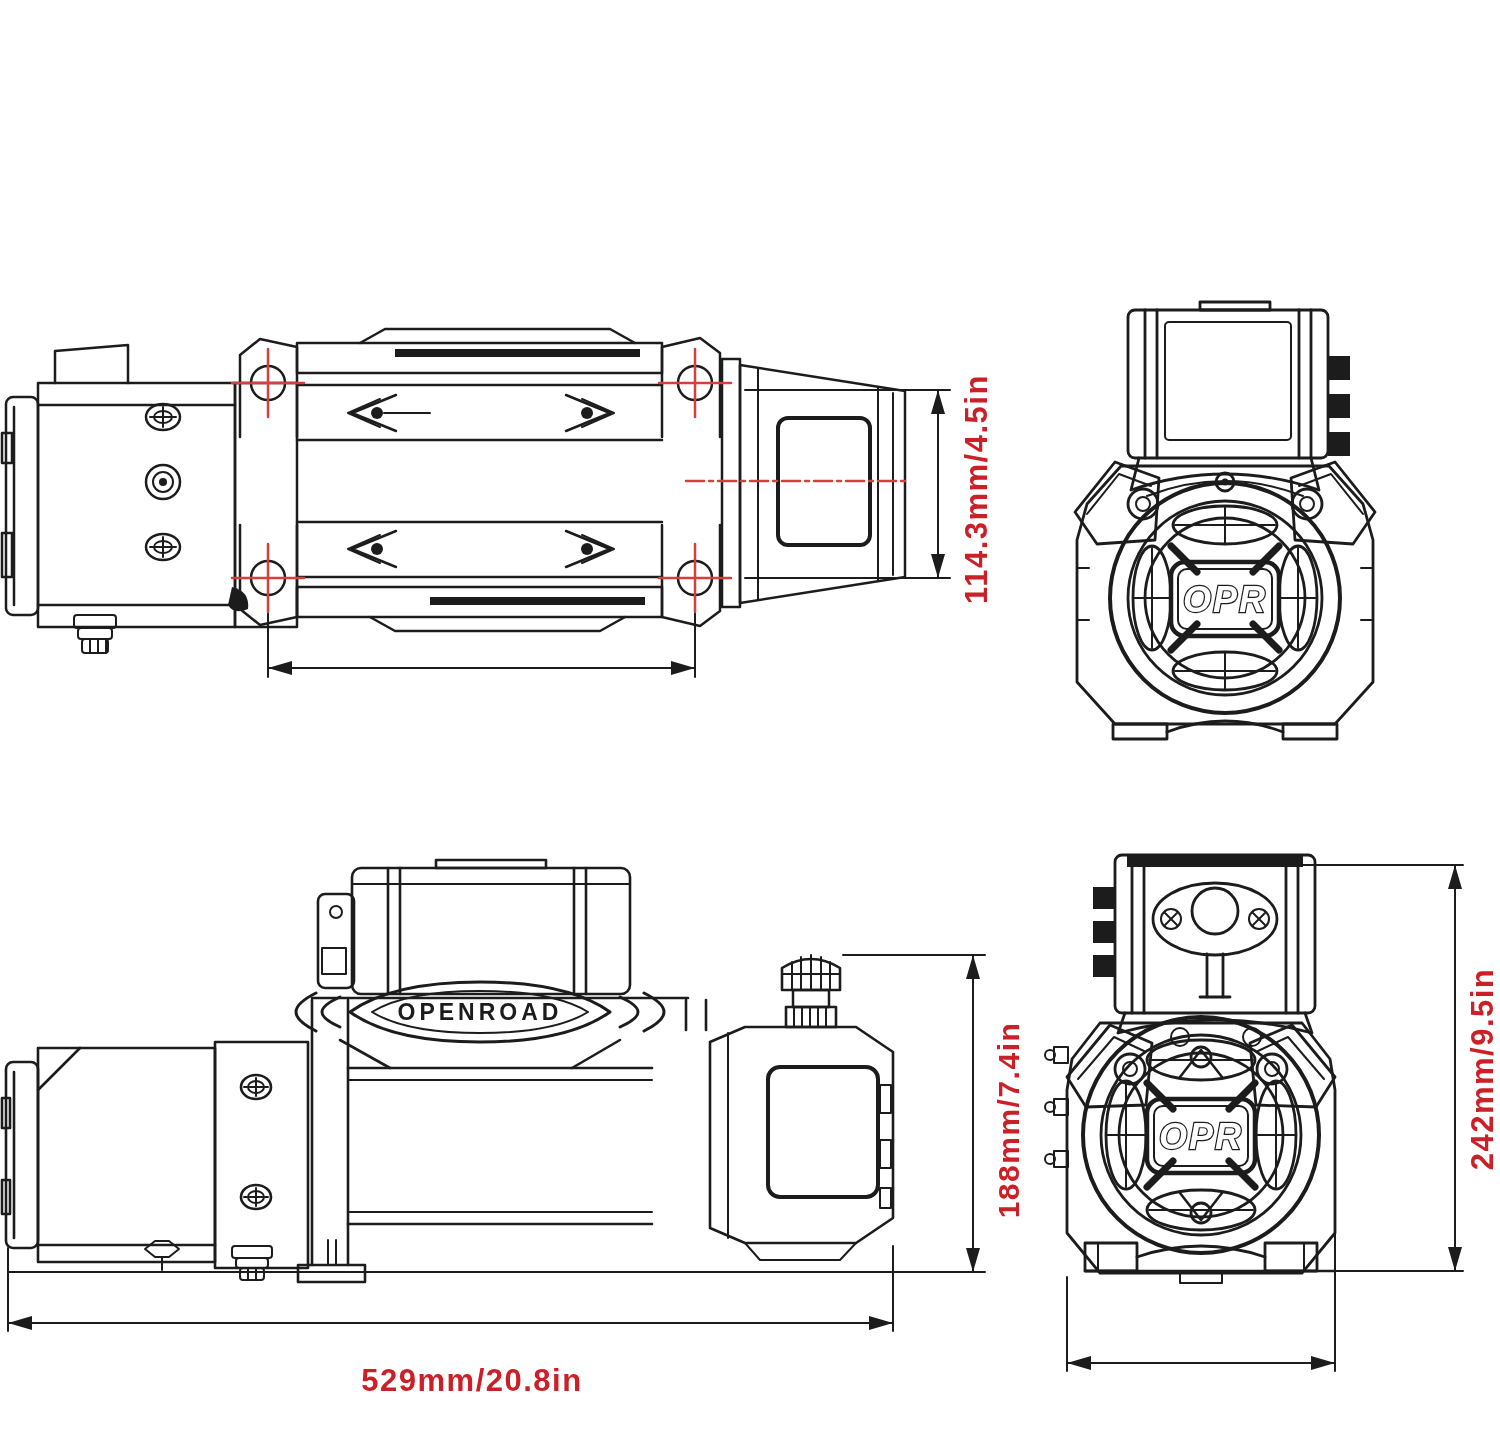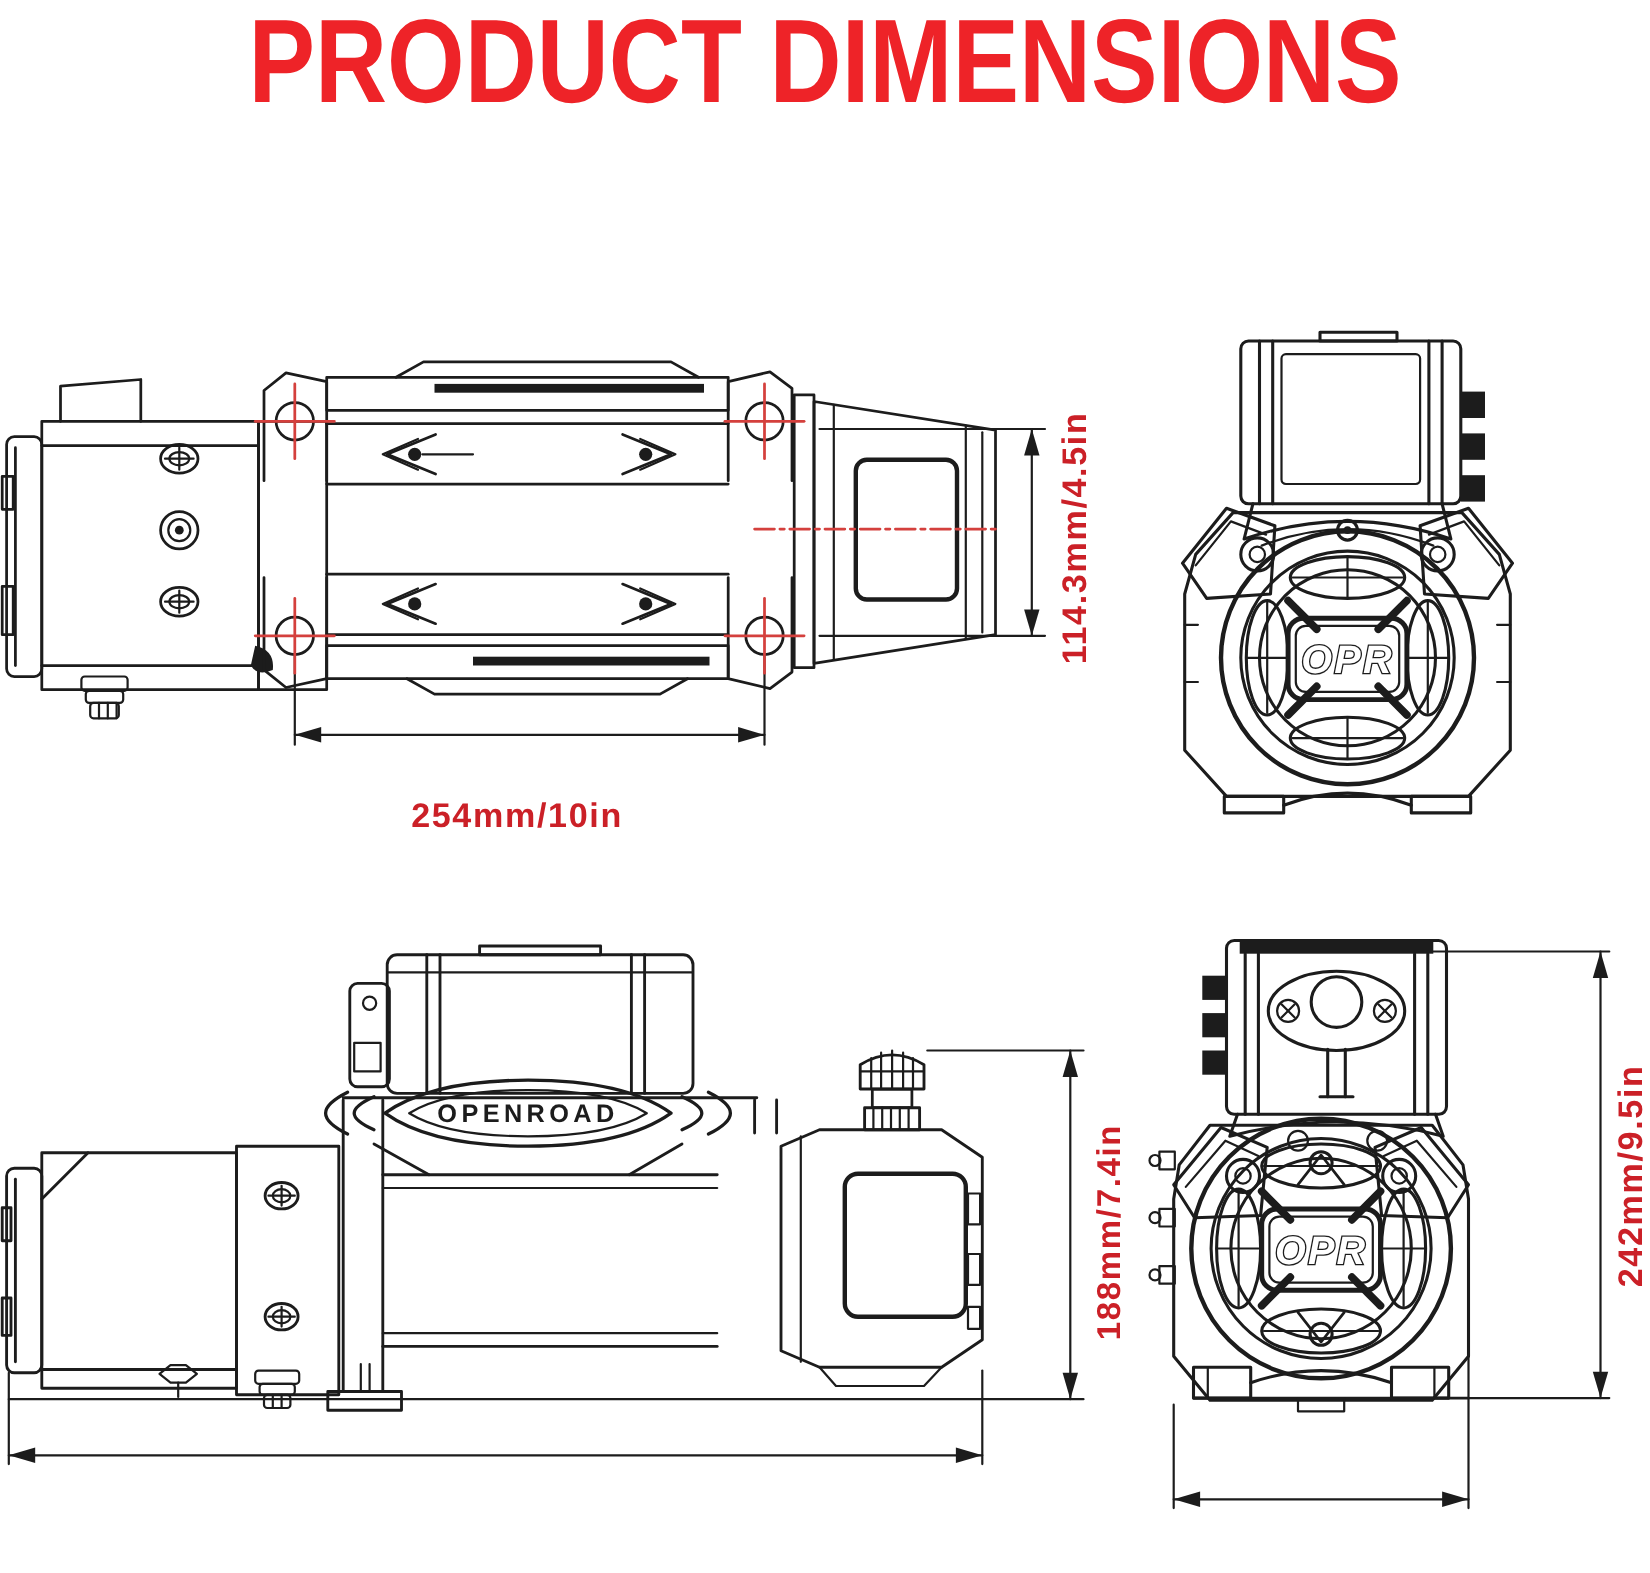--- a/index.html
+++ b/index.html
@@ -32,23 +32,20 @@
   svg text.badge{
     font-family:"Liberation Sans",sans-serif;font-weight:bold;
     fill:#1c1c1c;stroke:none;letter-spacing:4px;
   }
 </style>
 </head>
 <body>
 
 <div class="canvas">
 
-  <div class="title-wrap">
-    <span>PRODUCT DIMENSIONS</span>
-  </div>
 
   <svg class="view" style="left:0px;top:325px;" width="960" height="380" viewBox="0 0 960 380">
     <g stroke="#1c1c1c" fill="none" stroke-width="2.5" stroke-linejoin="round" stroke-linecap="round">
 
       <g>
         <rect x="6" y="72" width="32" height="218" rx="7"></rect>
         <line x1="14" y1="82" x2="14" y2="280"></line>
         <rect x="2" y="108" width="10" height="30"></rect>
         <rect x="2" y="208" width="10" height="44"></rect>
         <path d="M38,58 L235,58 L235,302 L38,302 Z"></path>
@@ -455,23 +452,23 @@
         <line x1="37" y1="432" x2="37" y2="526"></line>
         <line x1="305" y1="300" x2="305" y2="526"></line>
         <line x1="37" y1="518" x2="305" y2="518"></line>
         <polygon points="37,518 61,511 61,525" fill="#1c1c1c" stroke="none"></polygon>
         <polygon points="305,518 281,511 281,525" fill="#1c1c1c" stroke="none"></polygon>
       </g>
     </g>
     <text class="logo" x="171" y="304" font-size="36" text-anchor="middle">OPR</text>
   </svg>
 
-  <div class="dim-label" style="left:340px;top:724px;width:260px;">254mm/10in</div>
 
   <div class="dim-label vert" style="left:847px;top:471px;width:260px;">114.3mm/4.5in</div>
 
+  <div class="dim-label" style="left:332px;top:1363px;width:280px;">529mm/20.8in</div>
 
   <div class="dim-label vert" style="left:894px;top:1102px;width:230px;font-size:30px;">188mm/7.4in</div>
 
 
   <div class="dim-label vert" style="left:1363px;top:1051px;width:240px;font-size:31px;">242mm/9.5in</div>
 
 </div>
 
 </body></html>

